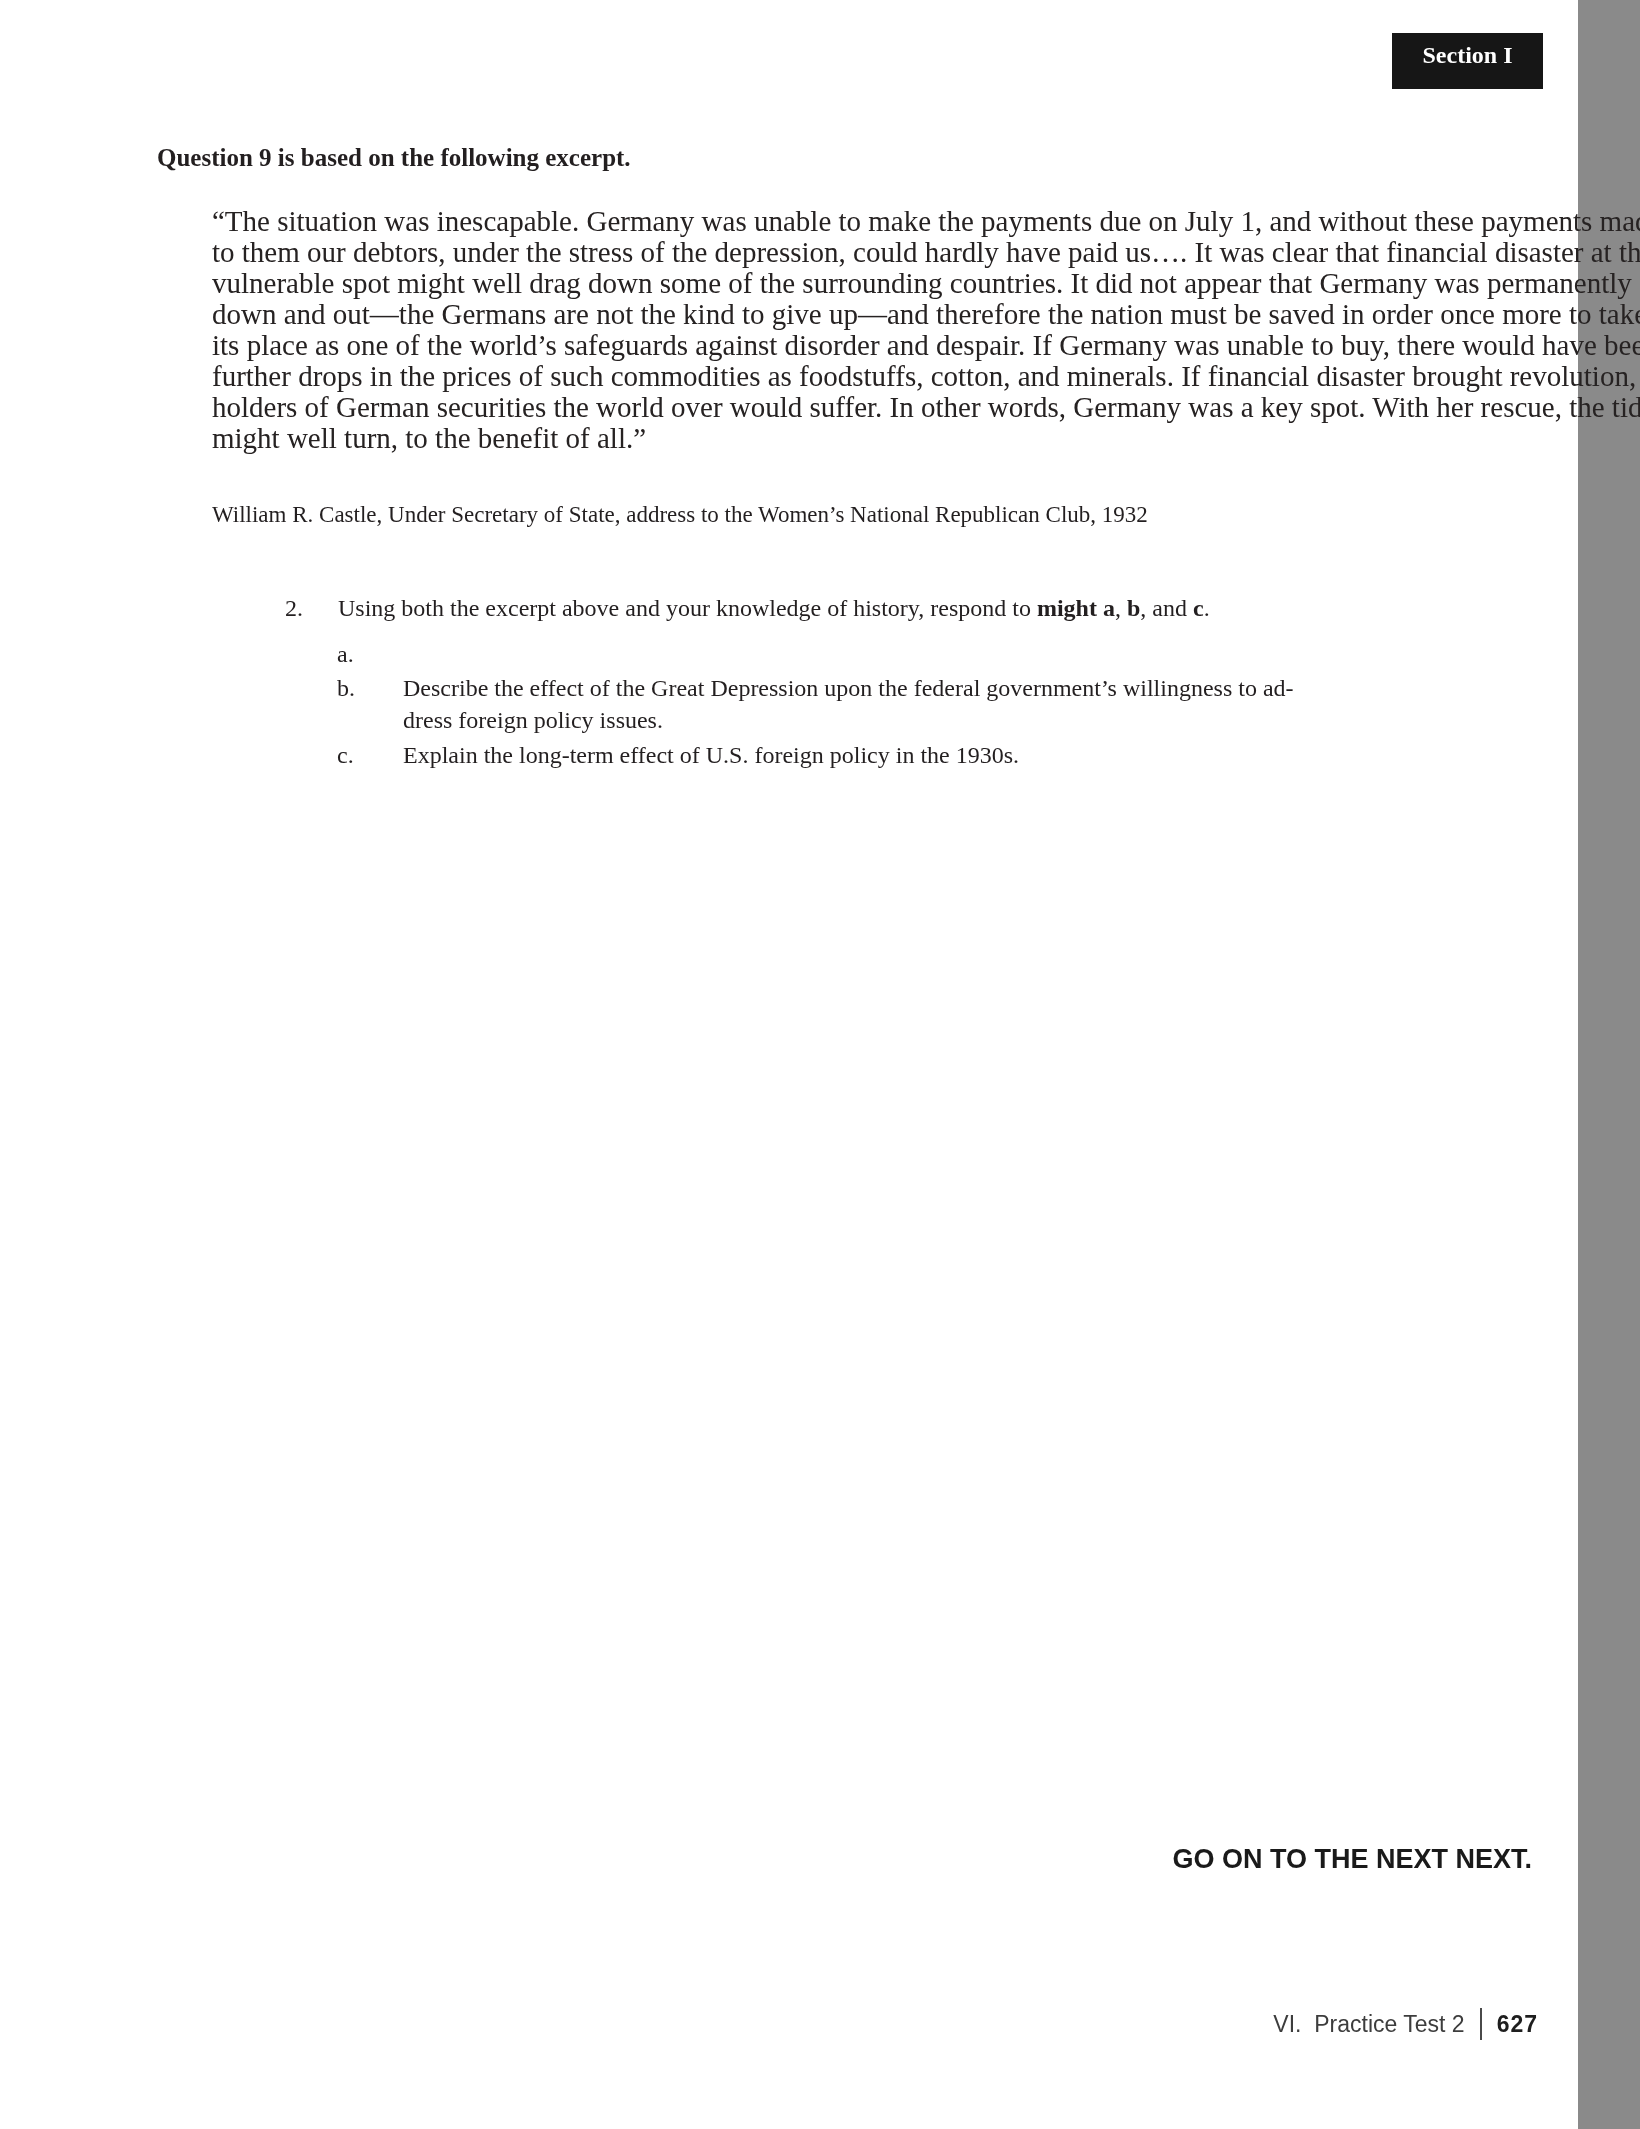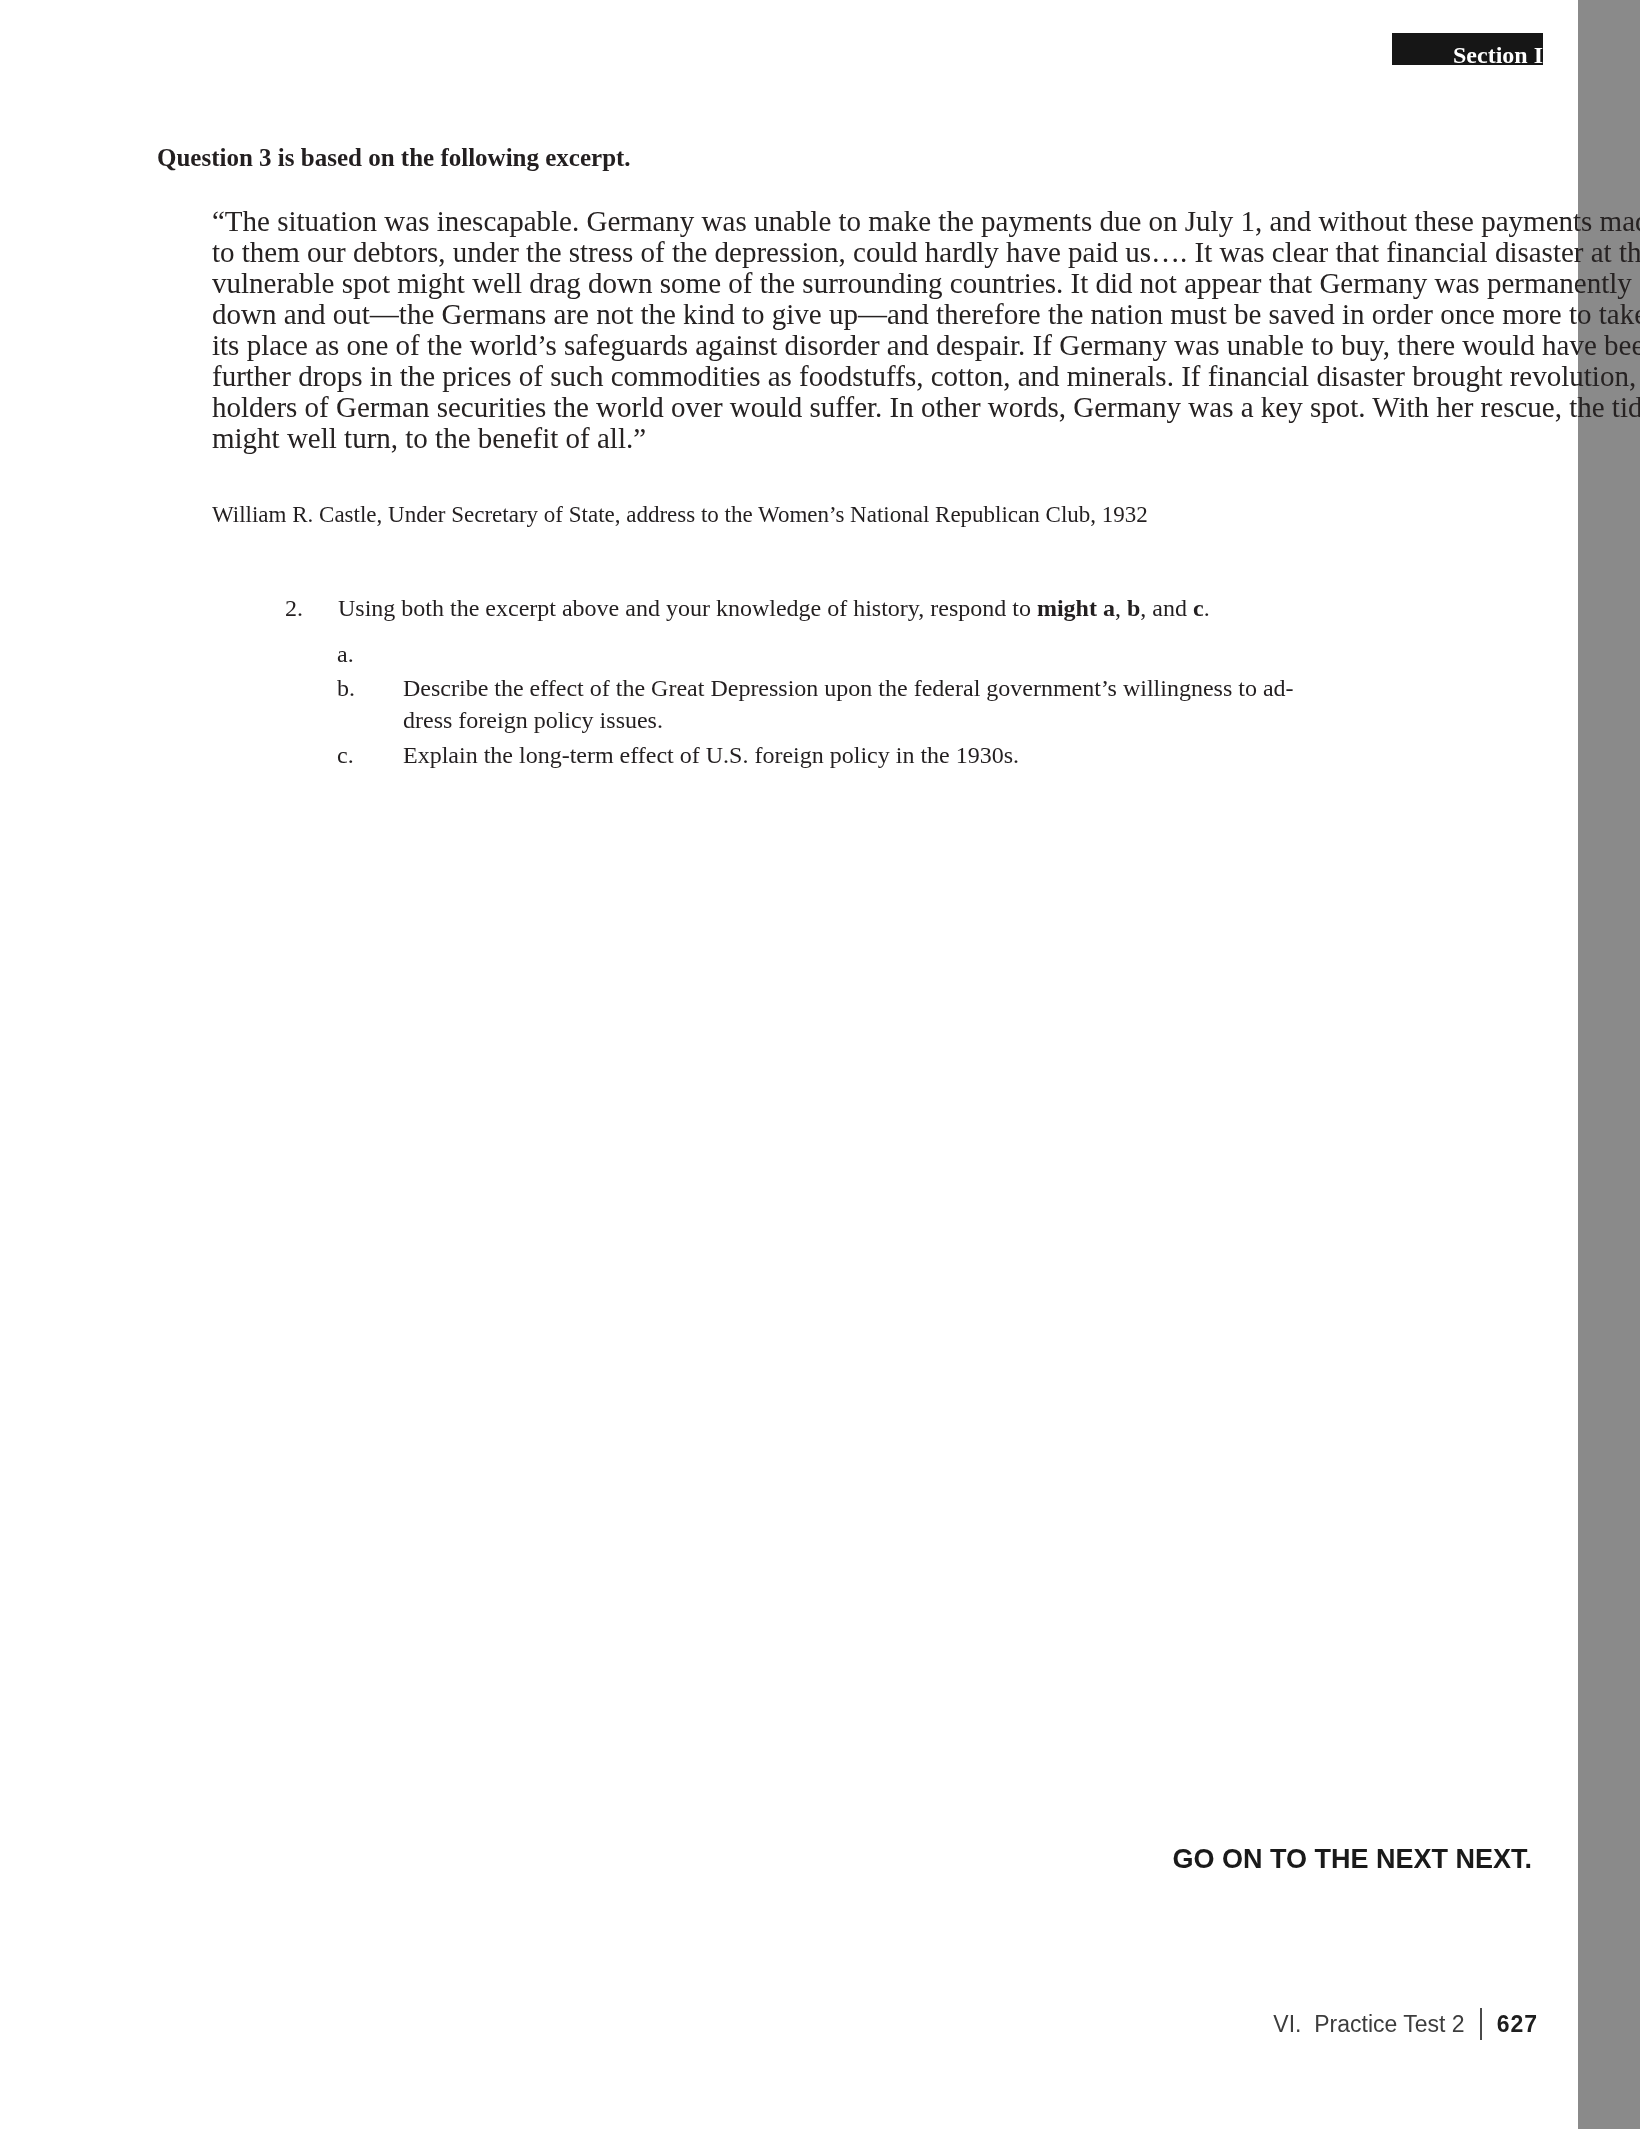--- a/index.html
+++ b/index.html
@@ -27,27 +27,27 @@
     width: 62px;
     height: 2129px;
     background: #8a8a8a;
   }
   
   .section-badge {
     position: absolute;
     left: 1392px;
     top: 33px;
     width: 151px;
-    height: 32px;
+    height: 56px;
     background: #161616;
     color: #ffffff;
     font-weight: bold;
     font-size: 24px;
     line-height: 44px;
-    text-align: right;
+    text-align: center;
     font-family: "Liberation Serif", serif;
   }
   .question-header {
     position: absolute;
     left: 157px;
     top: 144px;
     margin: 0;
     font-size: 25px;
     font-weight: bold;
     white-space: nowrap;
@@ -139,21 +139,21 @@
 </style>
 </head>
 <body>
 
 <div class="page">
 
   <div class="edge-bar"></div>
 
   <div class="section-badge">Section I</div>
 
-  <h1 class="question-header">Question 3 is based on the following excerpt.</h1>
+  <h1 class="question-header">Question 9 is based on the following excerpt.</h1>
 
   <div class="excerpt">“The situation was inescapable. Germany was unable to make the payments due on July 1, and without these payments made
 to them our debtors, under the stress of the depression, could hardly have paid us…. It was clear that financial disaster at this
 vulnerable spot might well drag down some of the surrounding countries. It did not appear that Germany was permanently
 down and out—the Germans are not the kind to give up—and therefore the nation must be saved in order once more to take
 its place as one of the world’s safeguards against disorder and despair. If Germany was unable to buy, there would have been
 further drops in the prices of such commodities as foodstuffs, cotton, and minerals. If financial disaster brought revolution, the
 holders of German securities the world over would suffer. In other words, Germany was a key spot. With her rescue, the tide
 might well turn, to the benefit of all.”</div>
 

